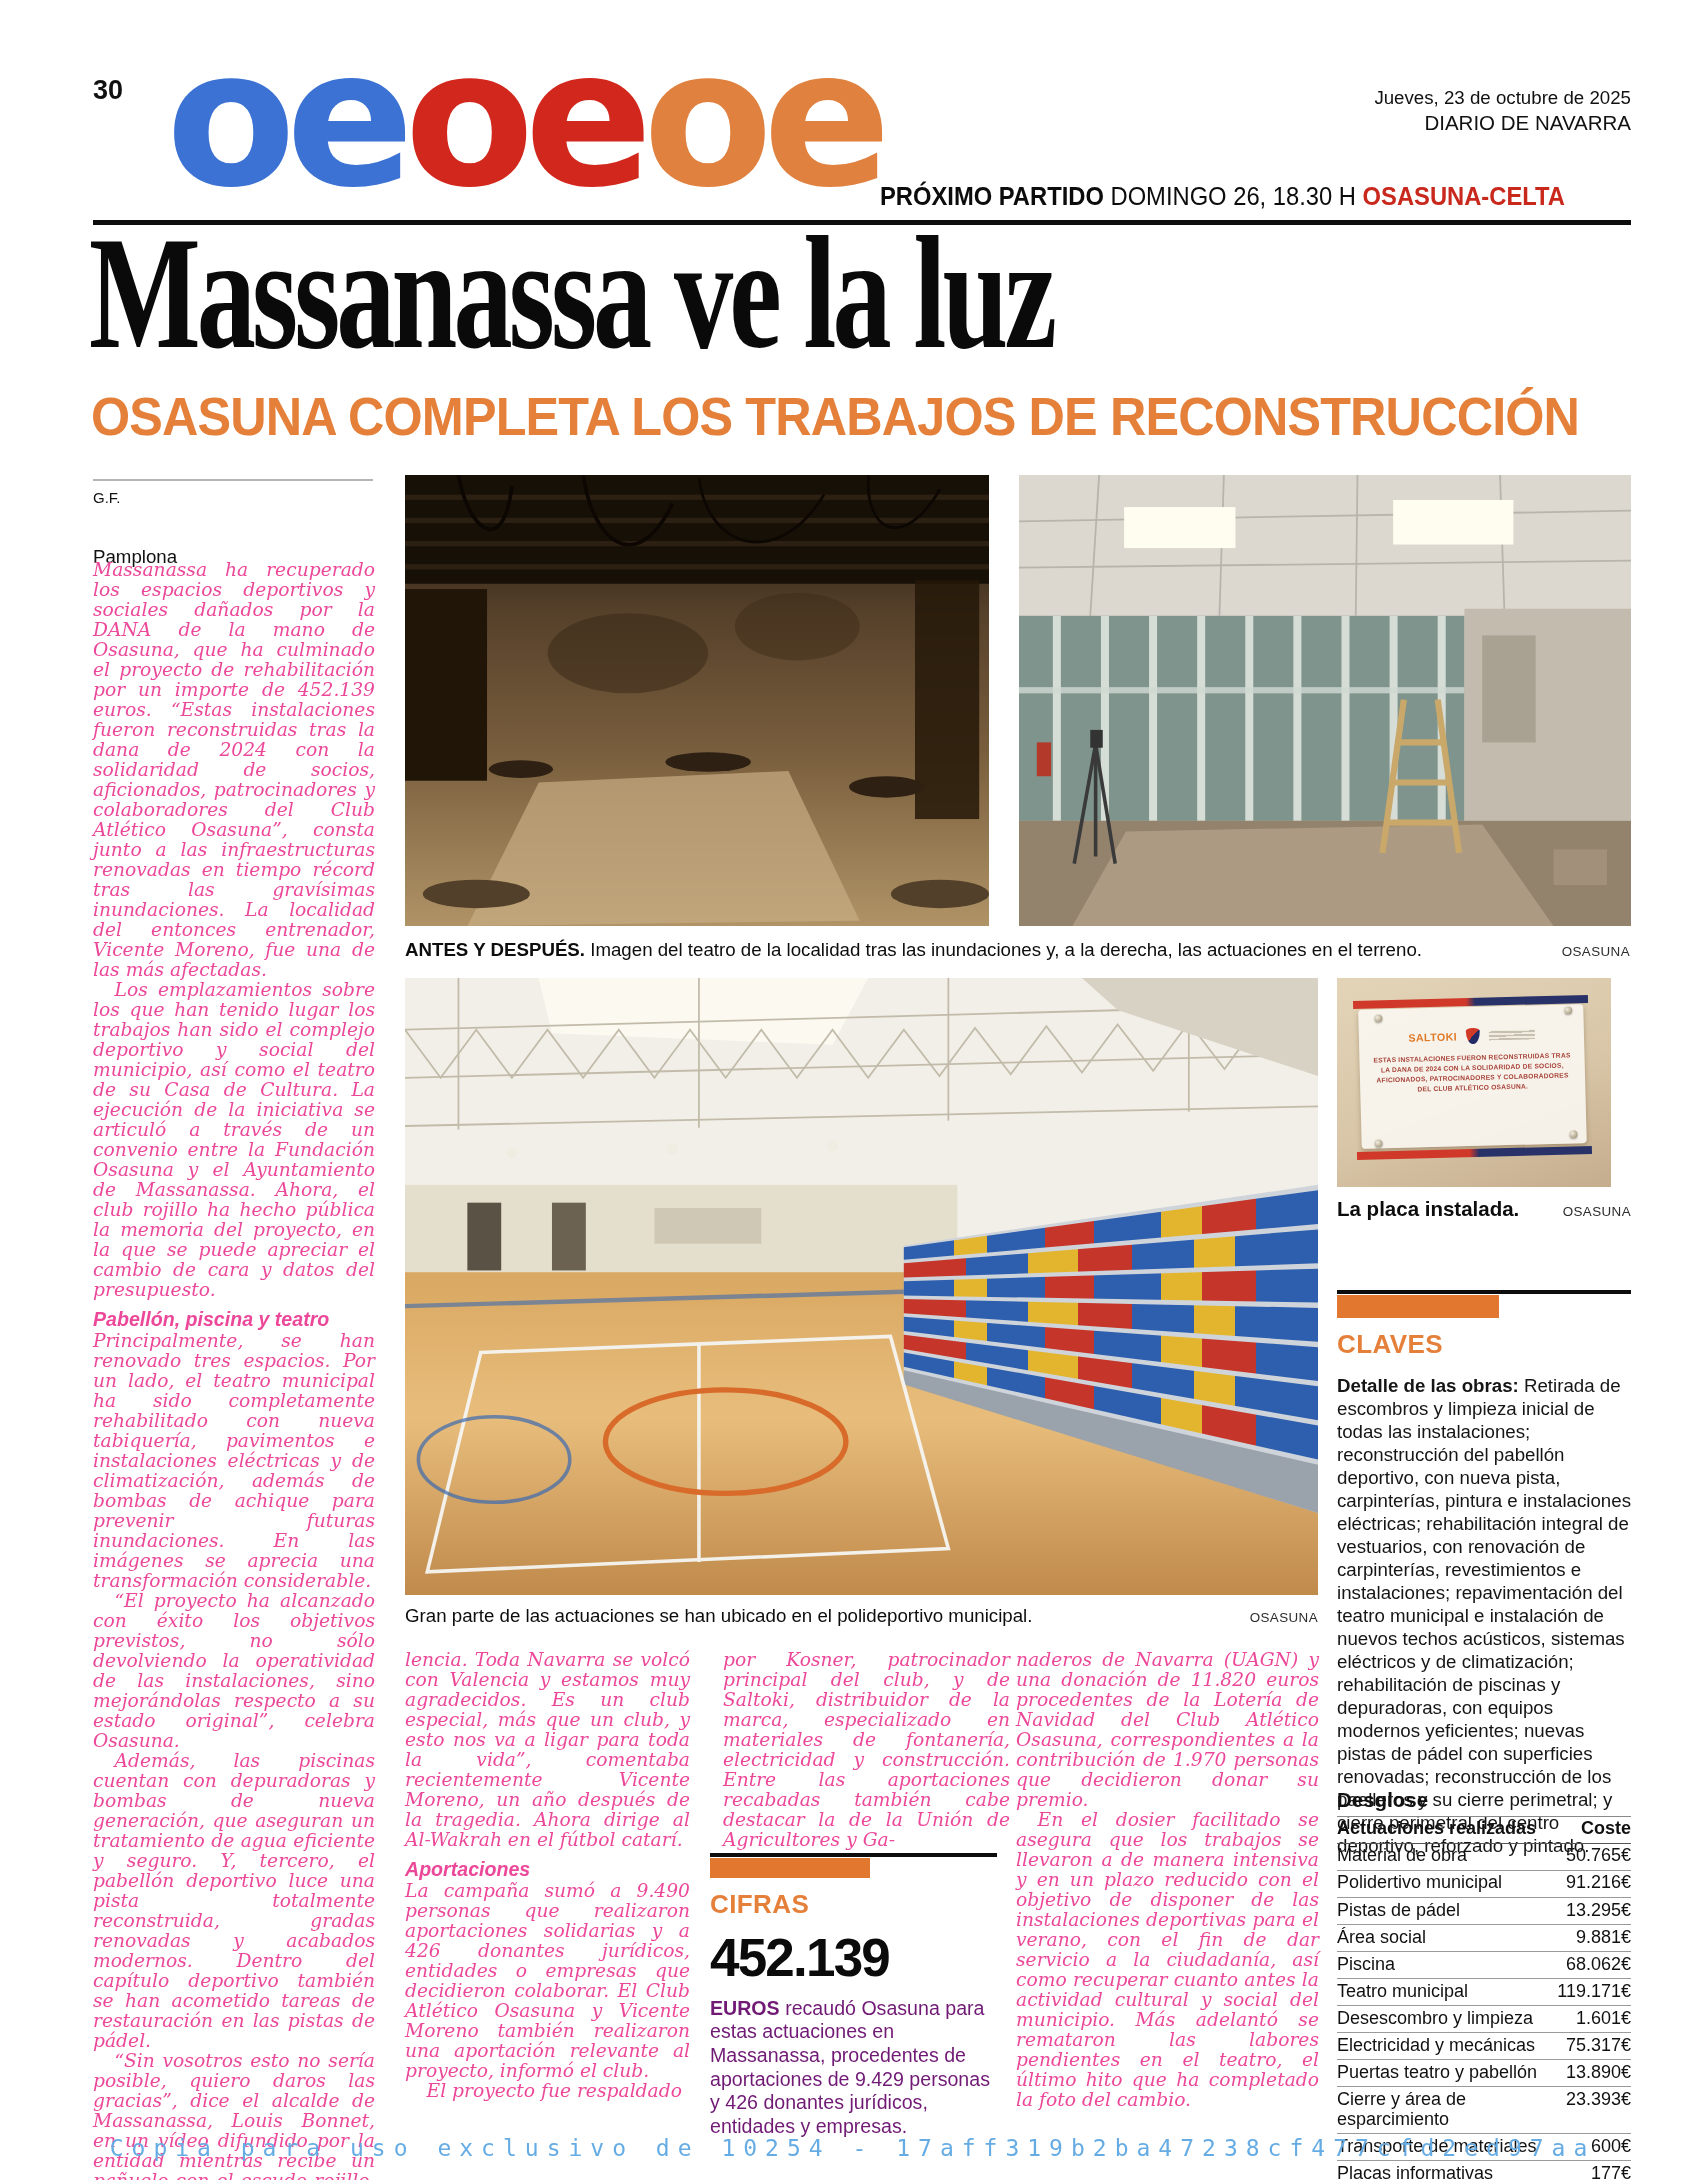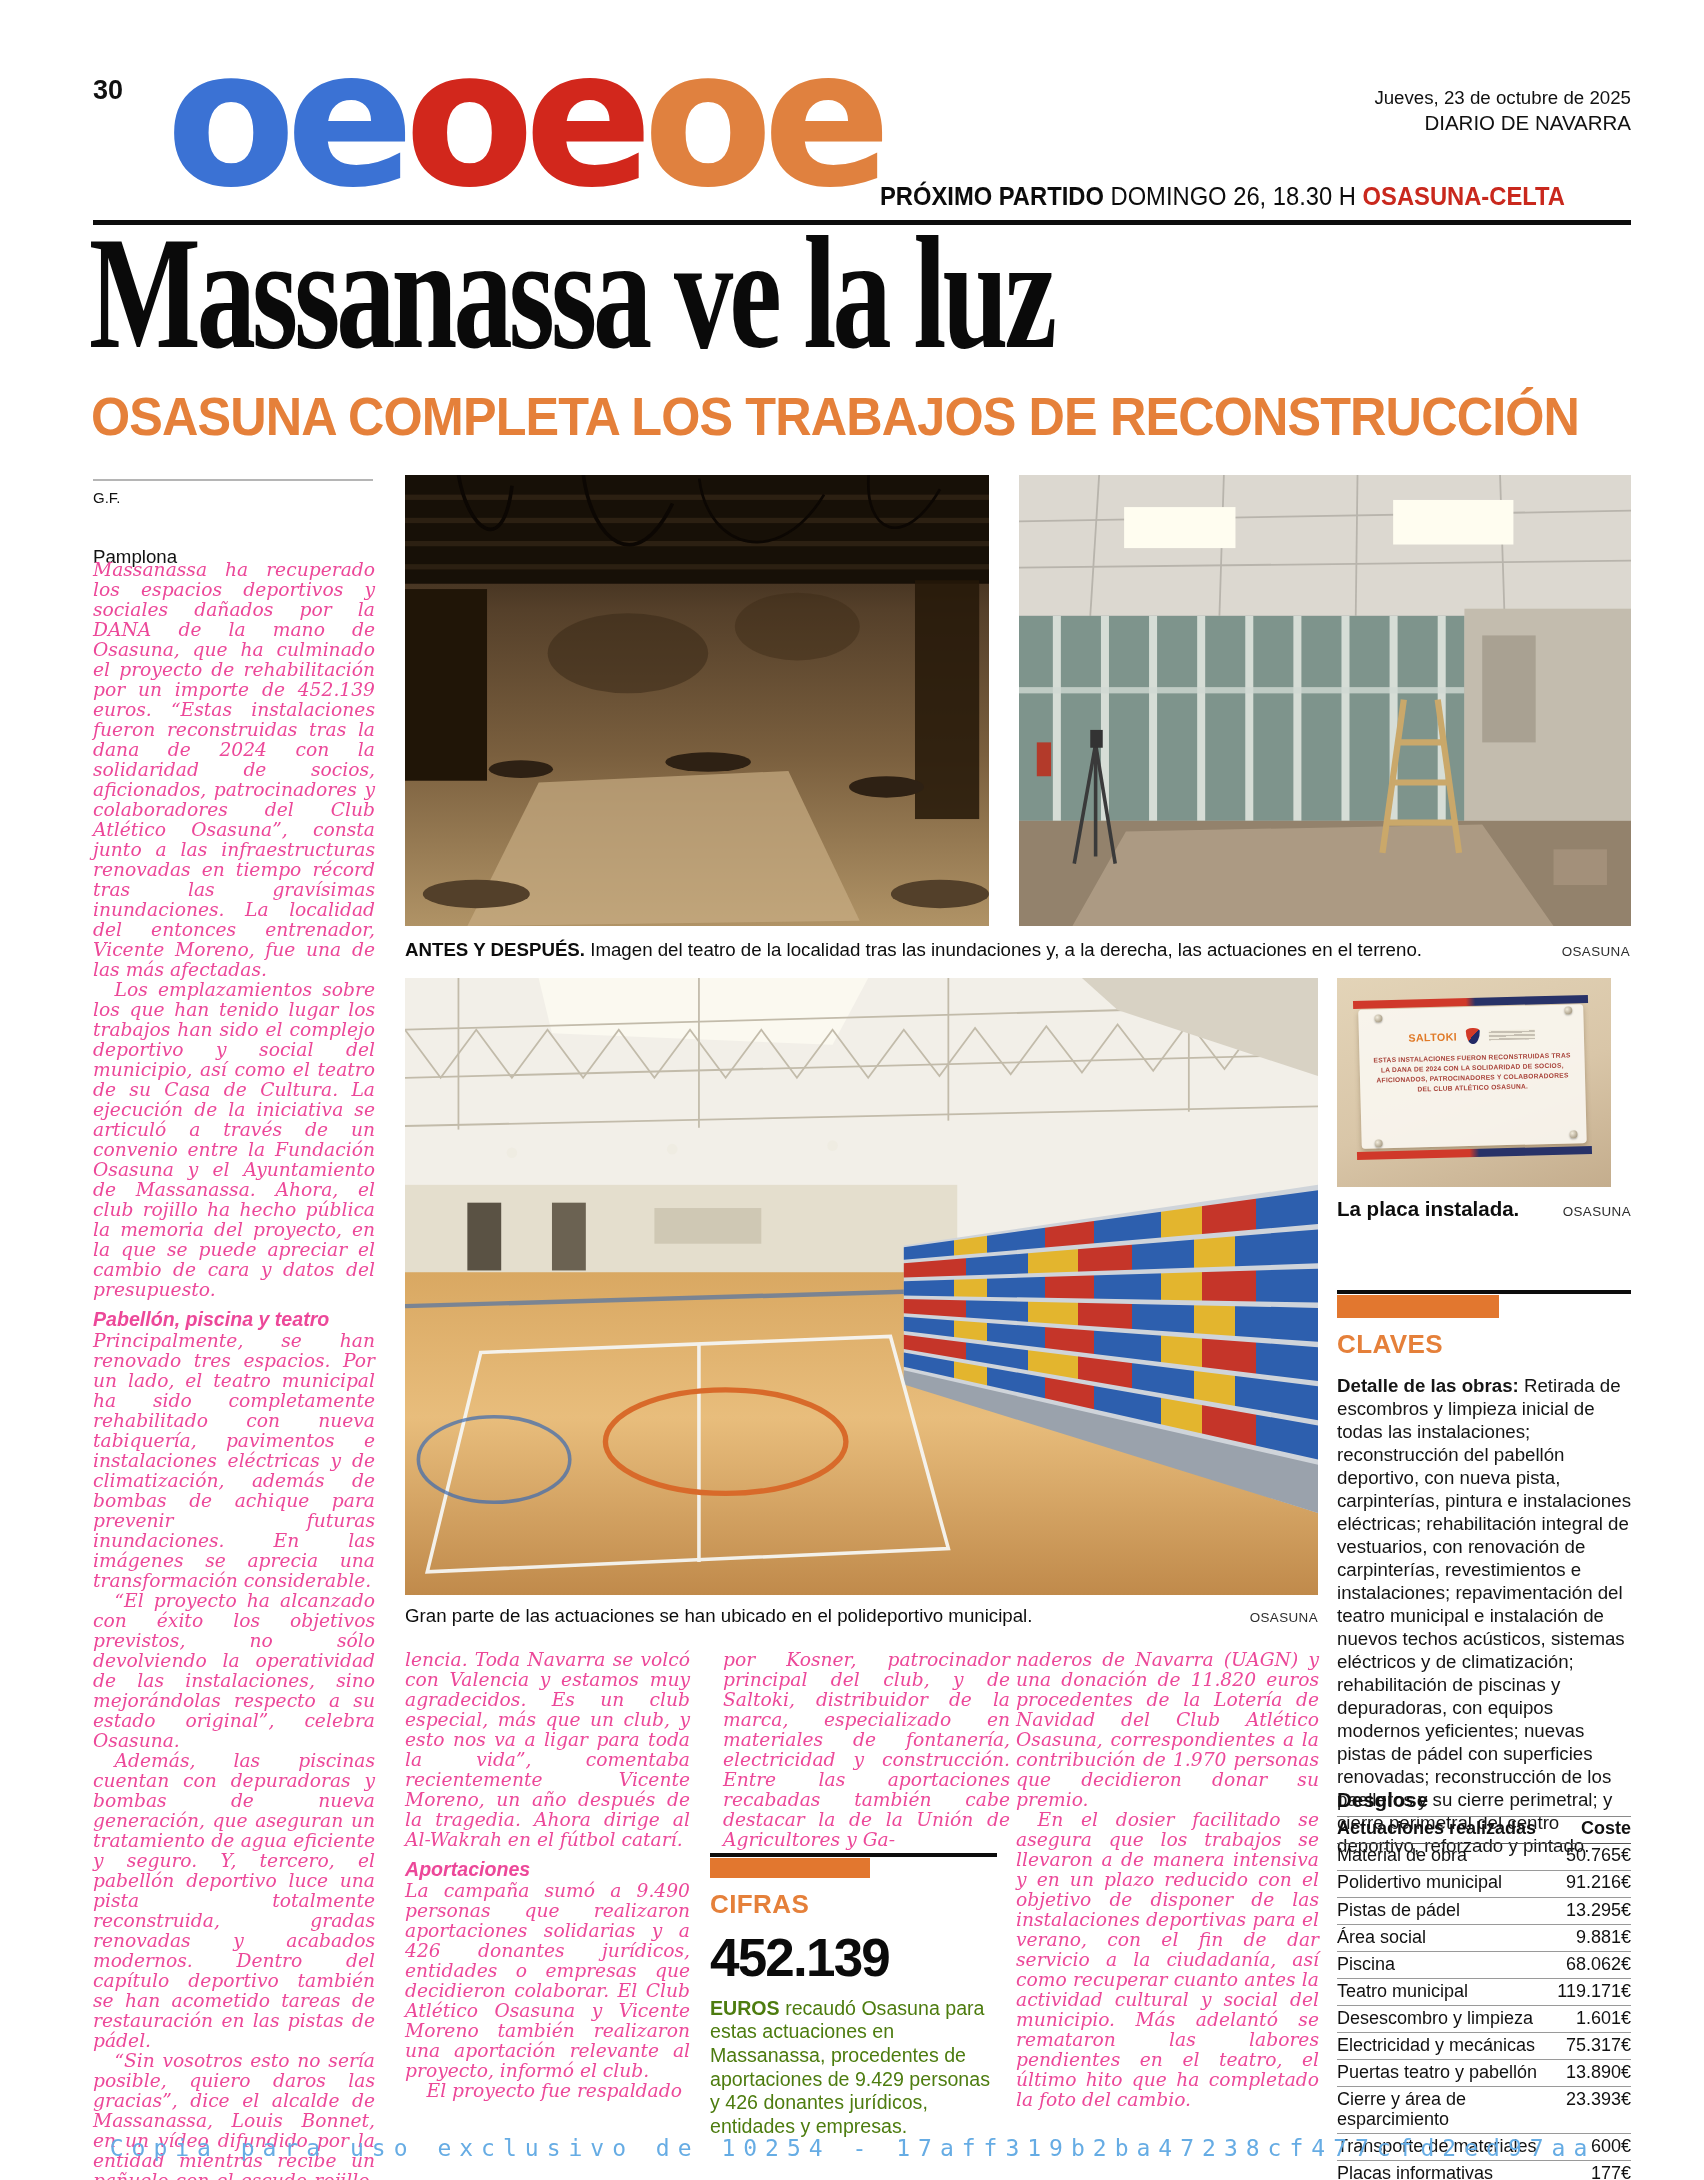--- a/index.html
+++ b/index.html
@@ -89,21 +89,21 @@
 
   #desglose{position:absolute;left:1337px;top:1788px;width:294px;}
   .dg-title{font-size:20.5px;font-weight:bold;border-bottom:1.8px solid #8a8a8a;padding-bottom:3.6px;}
   .dg-row{display:flex;justify-content:space-between;border-bottom:1.3px solid #9a9a9a;
           font-size:18px;line-height:1.1;padding:2.7px 0 3.6px;}
   .dg-row.dg-head{font-weight:bold;border-bottom:1.8px solid #555;}
   .dg-val{text-align:right;}
 
   #cifras{position:absolute;left:710px;top:1853px;width:287px;}
   .cifras-number{font-size:53px;font-weight:bold;letter-spacing:-1.8px;margin-top:7.1px;color:#0b0b0b;}
-  .cifras-text{margin-top:9px;font-size:19.6px;line-height:23.6px;color:#4d7c0f;}
+  .cifras-text{margin-top:9px;font-size:19.6px;line-height:23.6px;color:#701a75;}
   .cifras-text b{font-weight:bold;}
 
   
   .watermark{position:absolute;left:0;top:2135px;width:1705px;text-align:center;
              font-family:"DejaVu Sans Mono",monospace;font-size:23px;letter-spacing:8px;
              color:#66ace4;white-space:nowrap;}
 </style>
 </head>
 <body>
 

